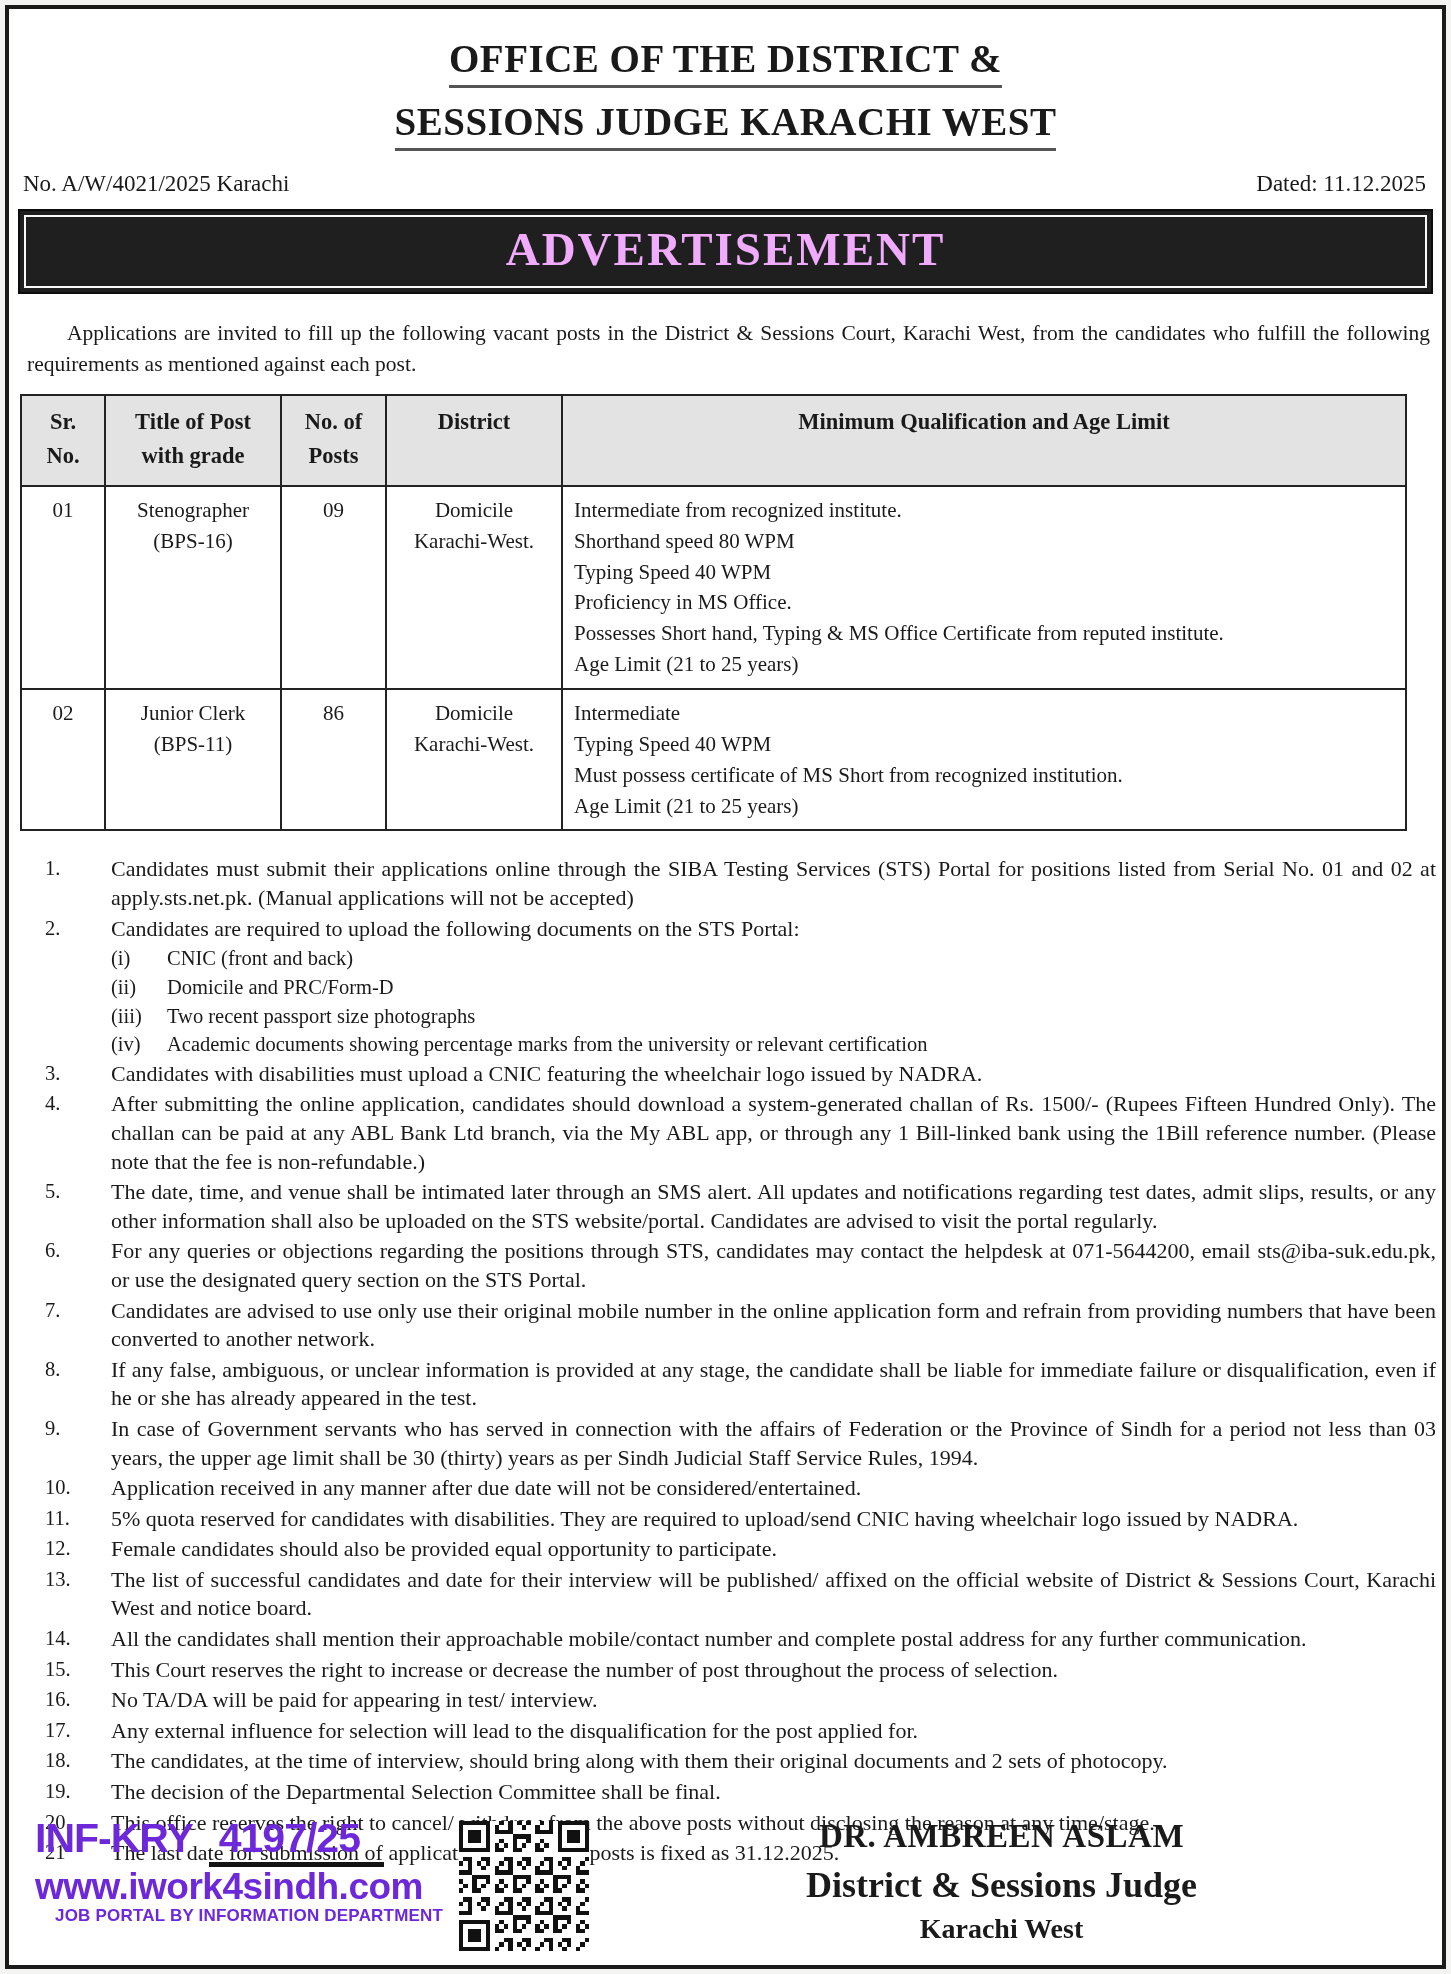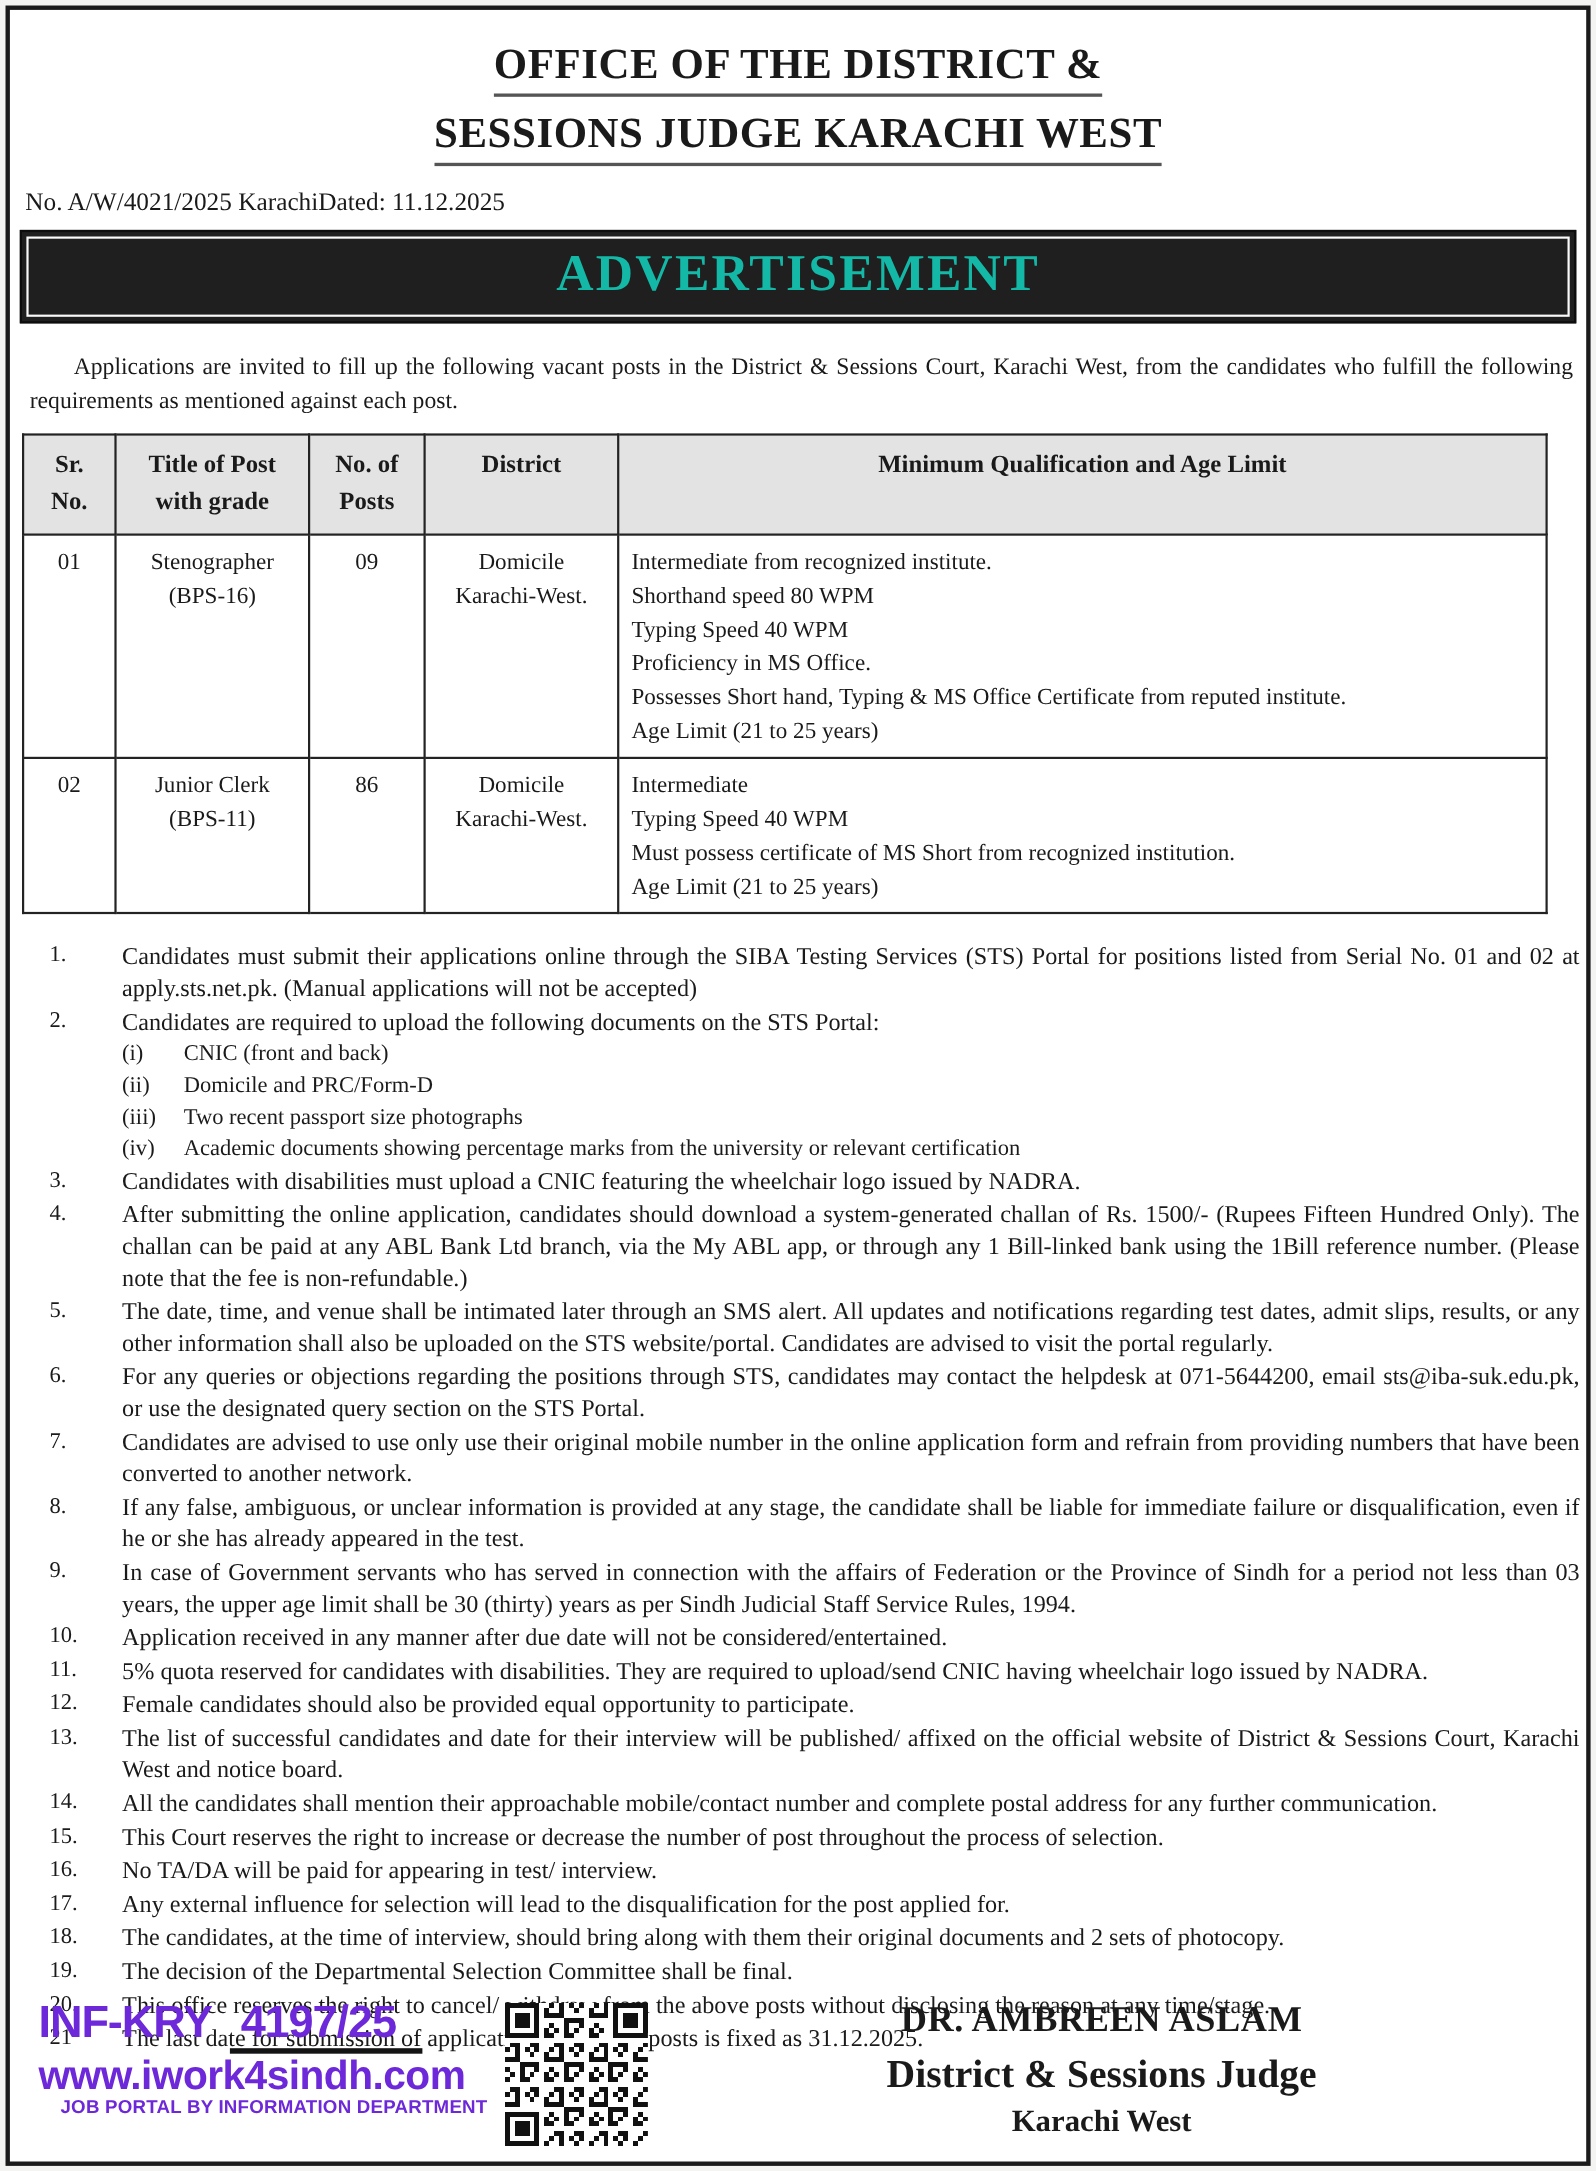--- a/index.html
+++ b/index.html
@@ -18,29 +18,29 @@
   }
   
   .titles { text-align: center; padding-top: 30px; }
   .title-line { display: block; margin: 0 auto 14px; line-height: 1; }
   .title-line > span {
     display: inline-block;
     font-size: 39px; font-weight: bold; letter-spacing: 0.5px;
     border-bottom: 3px solid #555; padding-bottom: 7px;
   }
   .ref-row {
-    display: flex; 
+    display: flex; justify-content: space-between;
     font-size: 23px; padding: 6px 16px 0 14px;
   }
   .banner {
     margin: 12px 9px 0; background: #1f1f1f;
     border: 2px solid #0d0d0d; padding: 4px;
   }
   .banner-inner {
-    border: 2px solid #fafafa; text-align: center; color: #14b8a6;
+    border: 2px solid #fafafa; text-align: center; color: #f0abfc;
     font-size: 47px; font-weight: bold; letter-spacing: 2px;
     padding: 5px 0 10px;
   }
   
   .intro {
     font-size: 21.5px; line-height: 1.45; text-align: justify;
     text-indent: 40px; margin: 24px 12px 0 18px;
   }
   
   table {

